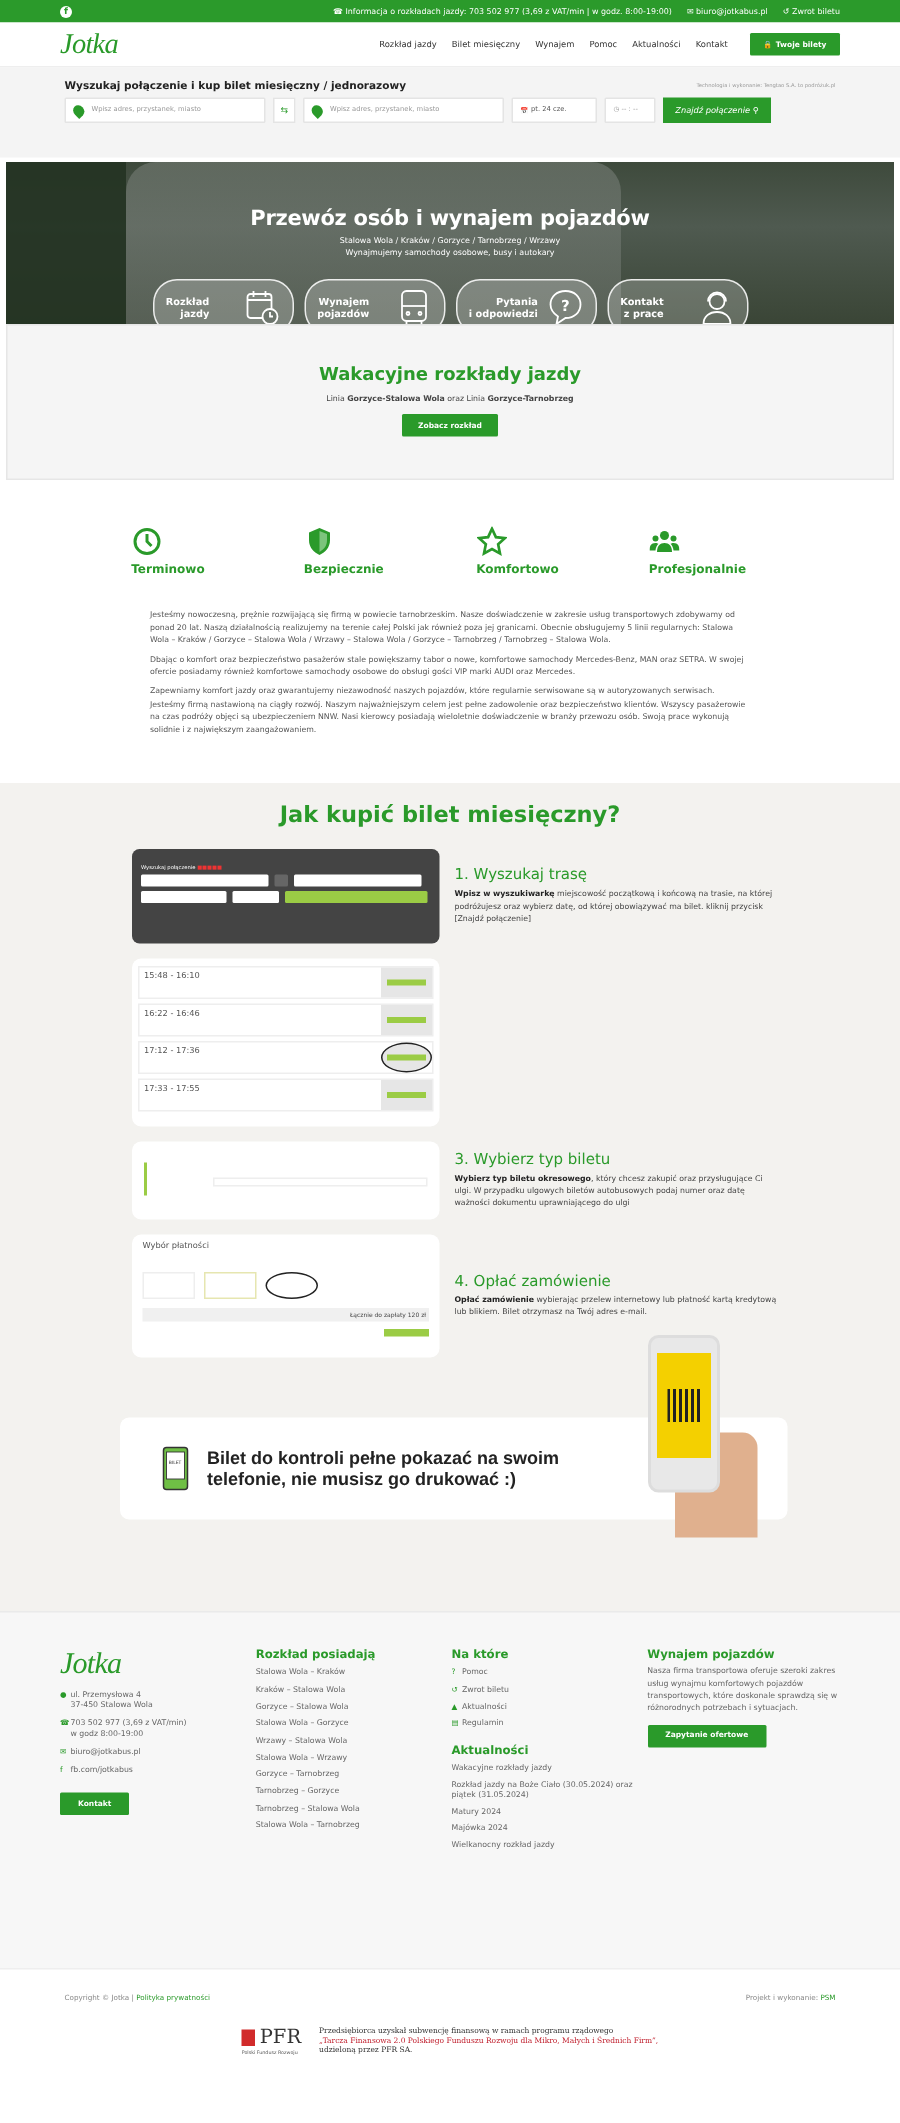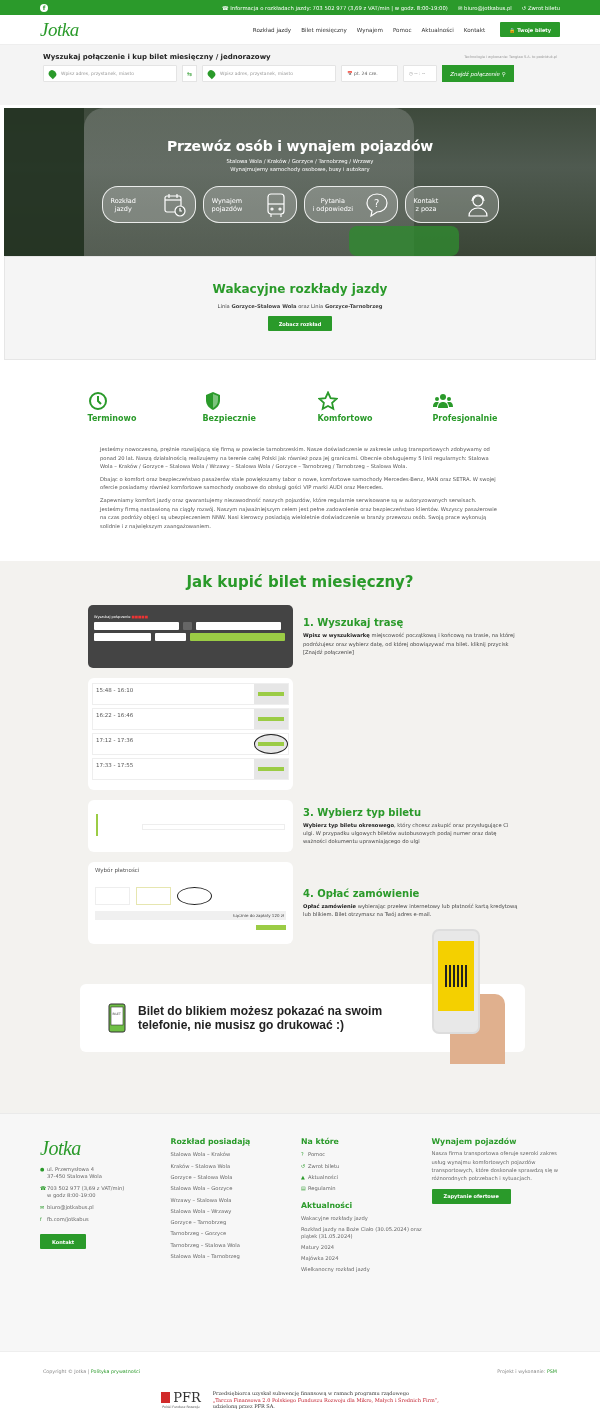--- a/index.html
+++ b/index.html
@@ -13,45 +13,45 @@
 .btn{background:#2a9a2a;color:#fff;border:none;font-family:"DejaVu Sans",sans-serif;font-weight:bold;display:inline-flex;align-items:center;justify-content:center;cursor:pointer}
 .nav .btn{height:15px;padding:0 9px;font-size:5px;border-radius:1px;margin-left:5px}
 .search{background:#f4f4f4;height:60px;padding:8px 43px 0}
 .search .hdr{display:flex;justify-content:space-between;align-items:center}
 .search h2{font-size:7px;font-weight:bold;color:#222}
 .search .tech{font-size:3.5px;color:#999}
 .search .row{display:flex;gap:5px;margin-top:4px;height:17px}
 .inp{background:#fff;border:1px solid #e4e4e4;display:flex;align-items:center;padding:0 5px;font-size:4.5px;color:#999;border-radius:1px}
 .pin{width:7px;height:8px;background:#2a9a2a;border-radius:50% 50% 50% 0;transform:rotate(-45deg);margin-right:5px}
 .swap{width:15px;background:#fff;border:1px solid #e4e4e4;display:flex;align-items:center;justify-content:center;color:#2a9a2a;font-size:6px}
-.hero{height:148px;margin:3px 4px 0;background:linear-gradient(180deg,#3e4a3c 0%,#4f5a50 40%,#3a4536 100%);position:relative;text-align:center;color:#fff;padding-top:30px;overflow:hidden}
+.hero{height:108px;margin:3px 4px 0;background:linear-gradient(180deg,#3e4a3c 0%,#4f5a50 40%,#3a4536 100%);position:relative;text-align:center;color:#fff;padding-top:30px;overflow:hidden}
 .hero .van{position:absolute;left:80px;top:0;width:330px;height:148px;background:linear-gradient(180deg,#7b827b,#6a716a);border-radius:20px 20px 0 0;opacity:.55}
 .hero .grille{position:absolute;left:345px;top:118px;width:110px;height:30px;background:#2f8a2f;border-radius:8px;opacity:.8}
 .hero .trees{position:absolute;left:0;top:0;width:80px;height:148px;background:#243322;opacity:.9}
 .hero h1{position:relative;font-size:14px;font-weight:bold;letter-spacing:-0.2px}
 .hero p{position:relative;font-size:5.3px;margin-top:3px;line-height:8px}
 .tiles{position:relative;display:flex;gap:7px;justify-content:center;margin-top:13px}
-.tile{width:94px;height:37px;border:1.2px solid rgba(255,255,255,.85);border-radius:16px;background:rgba(255,255,255,.22);display:flex;align-items:center;justify-content:space-between;padding:0 8px;text-align:center;font-size:6.5px;font-weight:normal;line-height:8px}
+.tile{width:94px;height:37px;border:1.2px solid rgba(255,255,255,.85);border-radius:16px;background:rgba(255,255,255,.22);display:flex;align-items:center;justify-content:space-between;padding:0 8px;text-align:right;font-size:6.5px;font-weight:bold;line-height:8px}
 .tile svg{width:24px;height:26px}
 .waka{margin:0 4px;background:#f5f5f5;border:1px solid #e6e6e6;height:104px;text-align:center;padding-top:25px}
 .waka h2{font-size:12px;color:#2a9a2a}
 .waka p{font-size:5.2px;margin-top:7px;color:#444}
 .waka .btn{height:15px;padding:0 11px;font-size:5px;margin-top:7px;border-radius:1px}
 .features{display:flex;justify-content:center;gap:35px;margin-top:31px}
 .feat{width:80px}
 .feat svg{width:20px;height:20px}
 .feat div{font-size:8px;font-weight:bold;color:#2a9a2a;margin-top:2px}
 .about{padding:22px 100px 0;font-size:5.2px;line-height:8.6px;color:#555}
 .about p{margin-bottom:4px}
 .how{background:#f3f2ef;margin-top:31px;padding-top:12px;height:552px}
 .how h2{text-align:center;font-size:15px;color:#2a9a2a;font-weight:bold}
 .step{display:flex;align-items:center;margin-left:88px;margin-top:10px}
 .shot{width:205px;background:#fff;border-radius:6px;flex-shrink:0;position:relative}
 .stxt{margin-left:10px;width:215px}
-.stxt h3{font-size:10px;color:#2a9a2a;font-weight:bold}
+.stxt h3{font-size:10px;color:#2a9a2a;font-weight:normal}
 .stxt p{font-size:5.2px;line-height:8.3px;margin-top:3px;color:#444}
 .stxt b{color:#222}
 .dark{background:#444;border-radius:5px;height:63px;padding:10px 6px 0}
 .dark .r{display:flex;gap:4px;margin-top:3px}
 .dark .f{background:#fff;height:8px;border-radius:1px}
 .dark .gbtn{background:#9bcc45;height:8px;border-radius:1px}
 .res{padding:5px 4px}
 .res .card{display:flex;height:22px;margin-bottom:3px;border:1px solid #eee}
 .res .card .l{flex:1;padding:3px;font-size:5.5px;color:#555}
 .res .card .rr{width:34px;background:#e6e6e6;display:flex;align-items:center;justify-content:center}
@@ -65,21 +65,21 @@
 .footer{background:#f7f7f7;border-top:1px solid #eaeaea;padding:23px 40px 0;height:238px;display:flex}
 .fcol{width:132px}
 .fcol h4{font-size:7.8px;color:#2a9a2a;font-weight:bold;margin-bottom:3px}
 .fcol li{list-style:none;font-size:5.2px;color:#666;line-height:11.3px}
 .fcol .ico{display:inline-block;width:7px;color:#2a9a2a;font-size:5px}
 .contact li{display:flex;line-height:7px;margin-bottom:5px}
 .fcol .btn{height:15px;padding:0 12px;font-size:5px;margin-top:6px;border-radius:1px}
 .copy{display:flex;justify-content:space-between;padding:17px 43px 0;font-size:4.8px;color:#888;border-top:1px solid #eee;height:31px}
 .copy a{color:#2a9a2a;text-decoration:none}
 .pfr{display:flex;align-items:center;justify-content:center;gap:12px;padding:0 0 10px;height:45px}
-.pfr .logo2{display:flex;flex-direction:column;align-items:center}
+.pfr .logo2{display:flex;flex-direction:column;align-items:flex-start}
 .pfr .logo2 .m{display:flex;align-items:center;gap:3px;font-family:"DejaVu Serif",serif;font-size:13px;color:#333}
 .pfr .logo2 .m i{display:block;width:9px;height:11px;background:#d12b2b}
 .pfr .logo2 small{font-size:3.2px;color:#555}
 .pfr .t{font-family:"DejaVu Serif",serif;font-size:5px;line-height:6.5px;color:#333}
 .pfr .t span{color:#c0202e}
 </style>
 </head>
 <body>
 
 <div class="topbar">
@@ -166,21 +166,21 @@
         </svg>
     </div>
     <div class="tile">
       <span><span>Pytania</span><br><span>i odpowiedzi</span></span>
       <svg viewBox="0 0 24 26" fill="none" stroke="#fff" stroke-width="1.2">
           <path d="M12 2c6 0 10 4 10 9s-4 9-10 9l-6 4 1-5C4 17 2 14 2 11c0-5 4-9 10-9z"></path>
           <text x="9" y="15" fill="#fff" stroke="none" font-size="10">?</text>
         </svg>
     </div>
     <div class="tile">
-      <span><span>Kontakt</span><br><span>z poza</span></span>
+      <span><span>Kontakt</span><br><span>z prace</span></span>
       <svg viewBox="0 0 24 26" fill="none" stroke="#fff" stroke-width="1.2">
           <circle cx="12" cy="9" r="5"></circle>
           <path d="M6 9a6 6 0 0 1 12 0"></path>
           <path d="M3 24c0-5 4-8 9-8s9 3 9 8z"></path>
         </svg>
     </div>
   </div>
 </div>
 
 <div class="waka">
@@ -312,21 +312,21 @@
       <p><b>Opłać zamówienie</b><span> wybierając przelew internetowy lub płatność kartą kredytową lub blikiem. Bilet otrzymasz na Twój adres e-mail.</span></p>
     </div>
   </div>
 
   <div class="phone-card">
     <svg width="18" height="30" viewBox="0 0 18 30">
         <rect x="1" y="1" width="16" height="28" rx="2" fill="#6fbf45" stroke="#333"></rect>
         <rect x="3" y="4" width="12" height="18" fill="#fff" stroke="#333" stroke-width=".6"></rect>
         <text x="4.5" y="12" font-size="3" fill="#333">BILET</text>
       </svg>
-    <div class="txt"><span>Bilet  do blikiem możesz pokazać na swoim</span><br><span>telefonie, nie musisz go drukować :)</span></div>
+    <div class="txt"><span>Bilet  do kontroli pełne pokazać na swoim</span><br><span>telefonie, nie musisz go drukować :)</span></div>
     <div class="hand"></div>
     <div class="phone">
         <div class="scr">
           <div class="qr"></div>
         </div>
       </div>
   </div>
 </div>
 
 <div class="footer">

